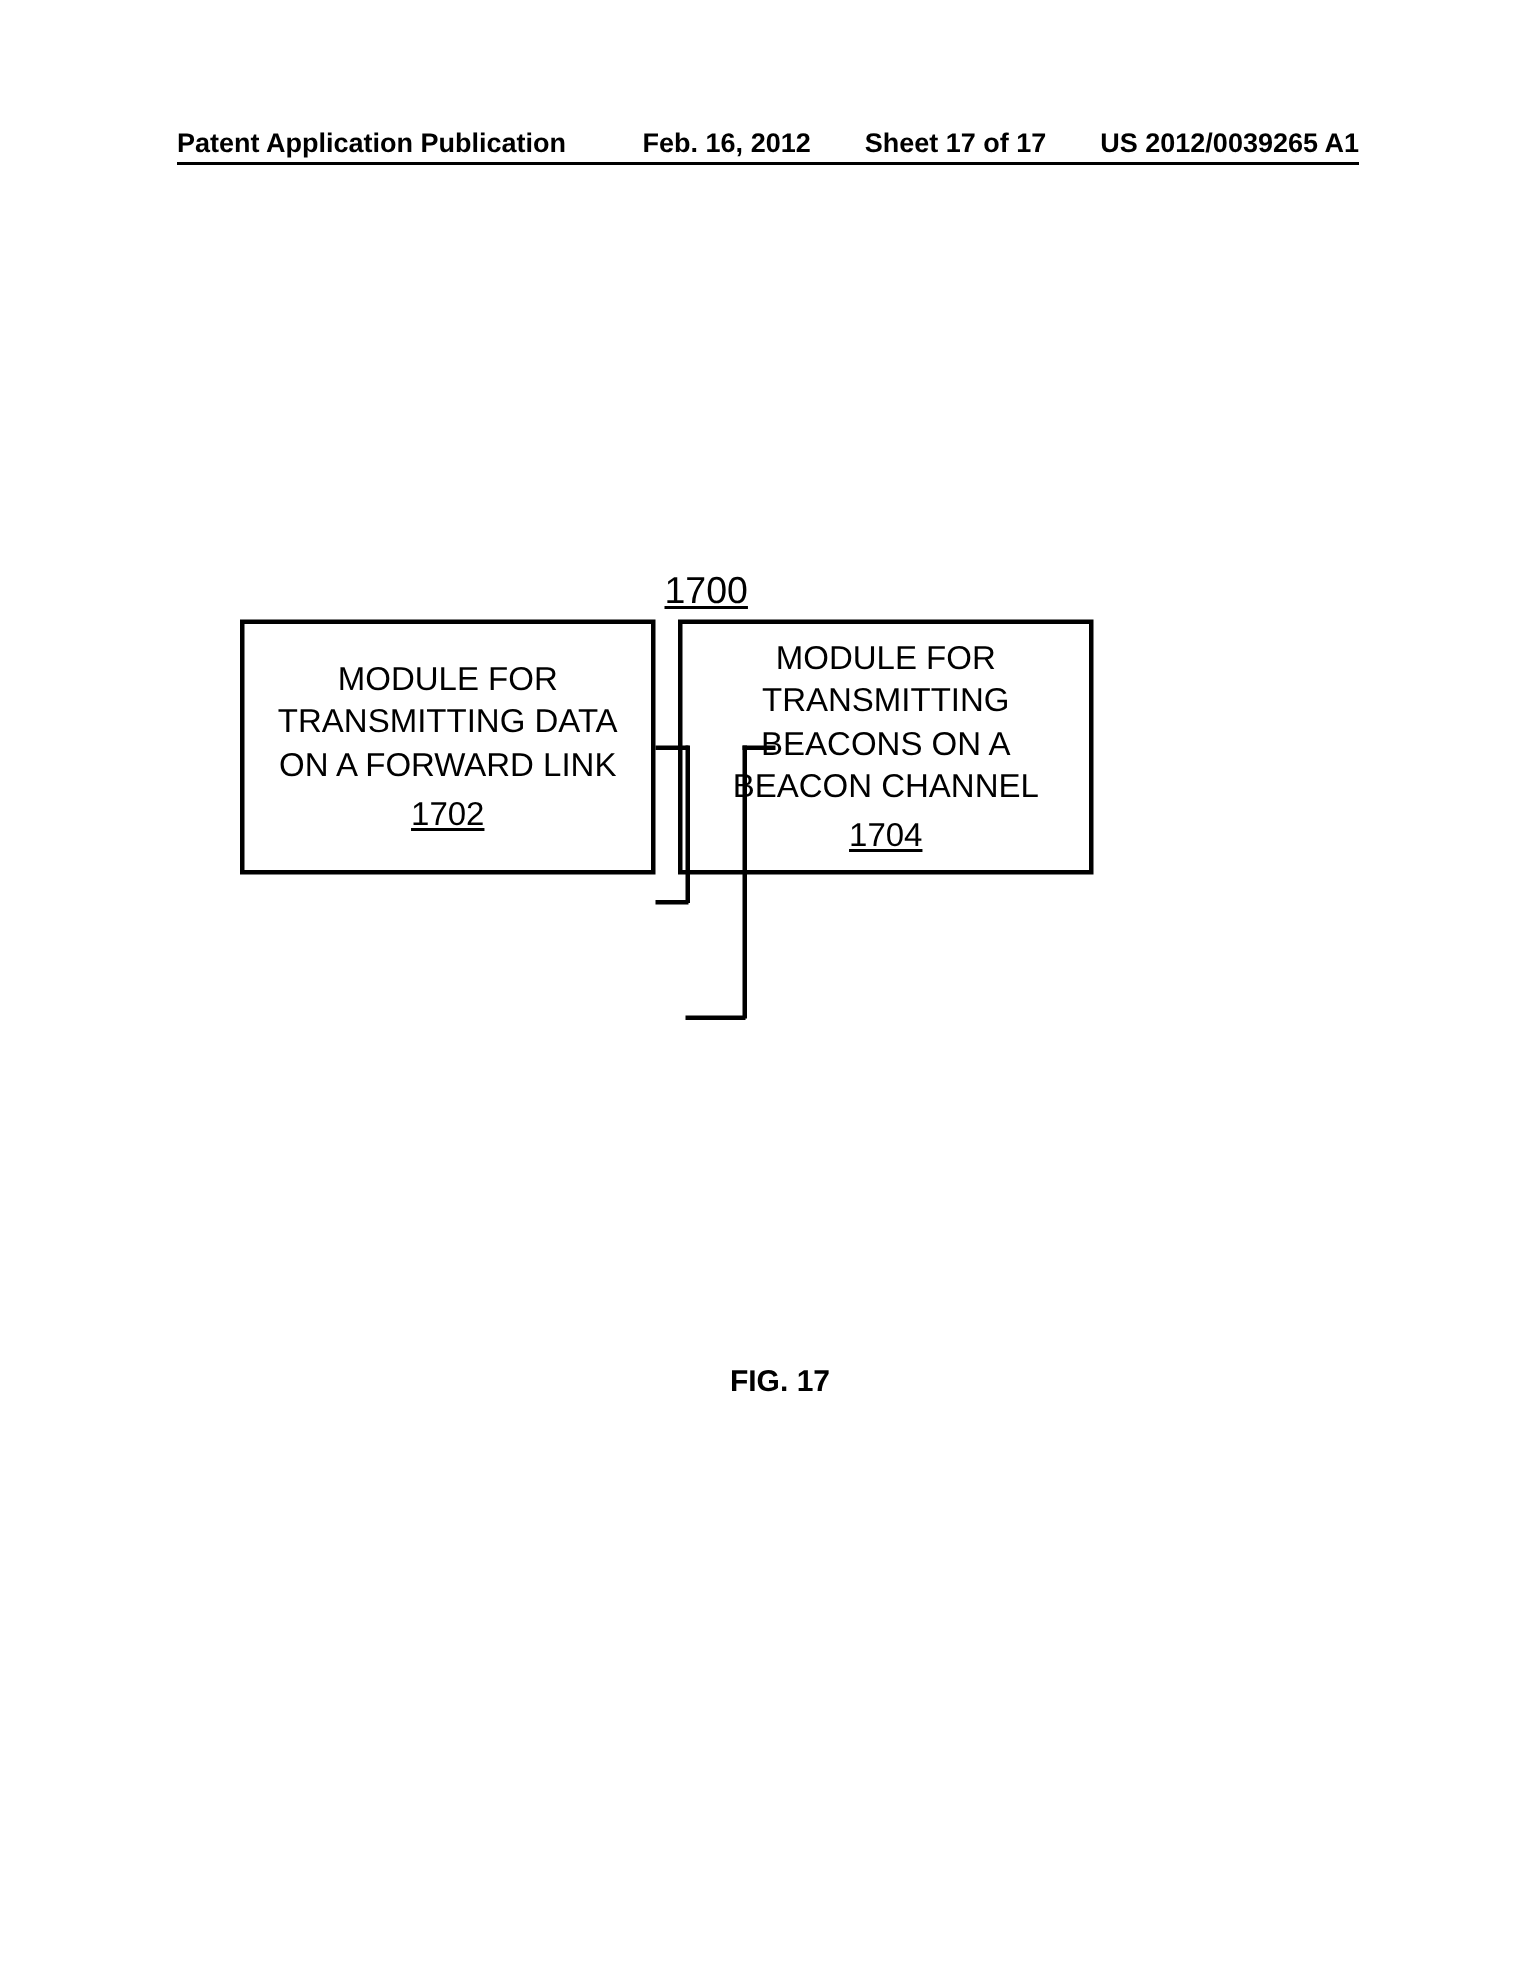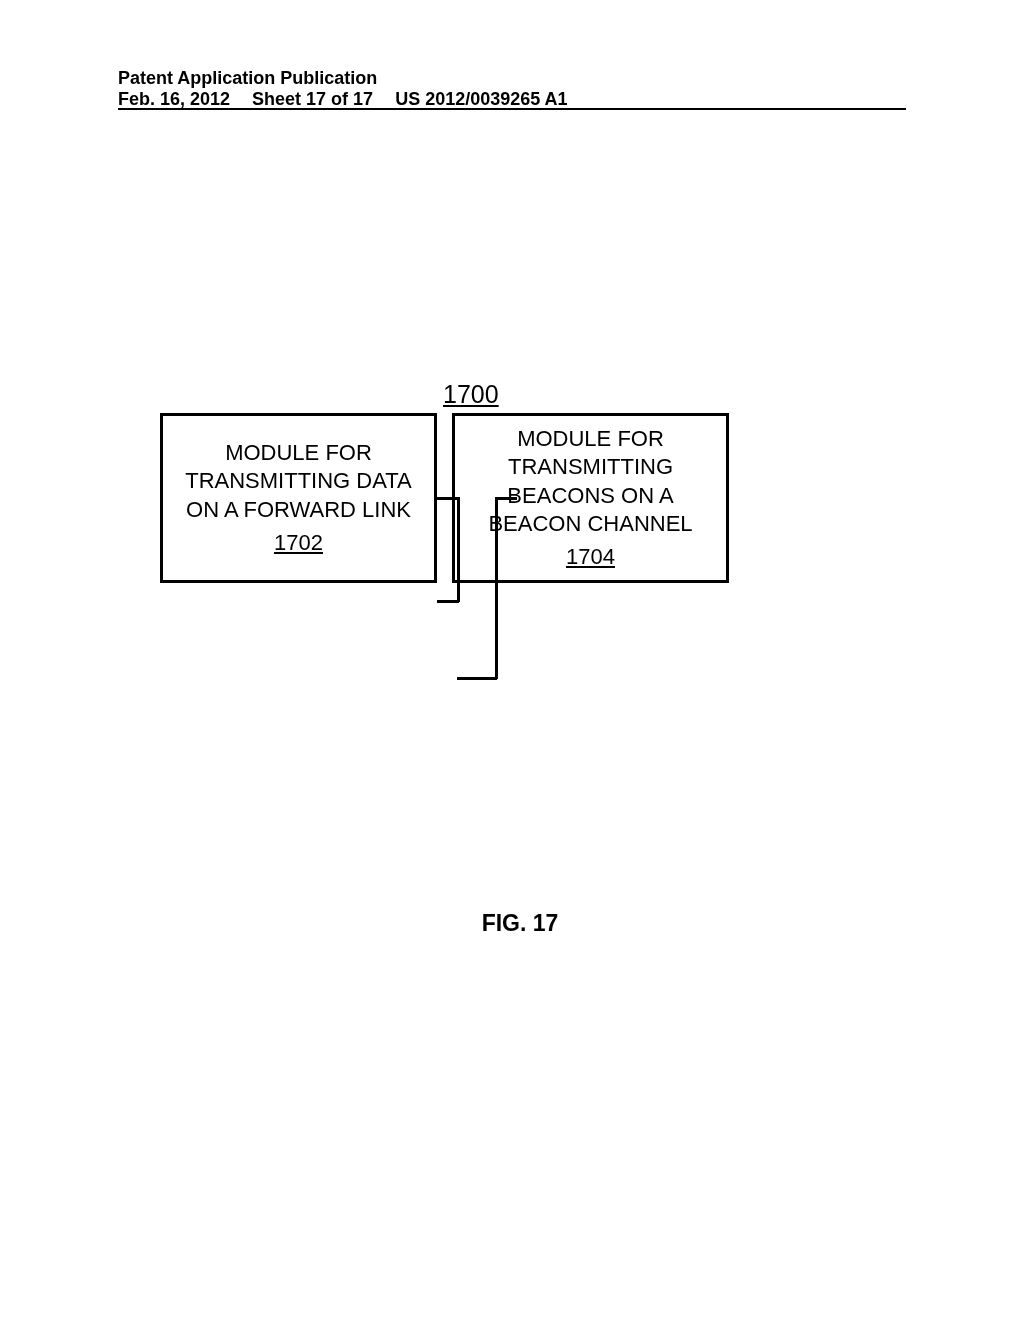--- a/index.html
+++ b/index.html
@@ -11,33 +11,32 @@
     body {
       width: 1024px;
       height: 1320px;
       background: white;
       font-family: Arial, Helvetica, sans-serif;
       position: relative;
     }
     
     .header {
       position: absolute;
-      top: 68px;
+      top: 85px;
       left: 118px;
       right: 118px;
       display: flex;
       justify-content: space-between;
       font-size: 18px;
       font-weight: bold;
-      flex-direction: column;
     }
     
     .header-right {
       display: flex;
-      gap: 22px;
+      gap: 36px;
     }
     
     .top-border {
       position: absolute;
       top: 108px;
       left: 118px;
       right: 118px;
       border-top: 2px solid black;
     }
     
@@ -93,21 +92,21 @@
       width: 3px;
       background: black;
     }
     
     .figure-caption {
       position: absolute;
       top: 910px;
       left: 0;
       width: 100%;
       text-align: center;
-      font-size: 23px;
+      font-size: 20px;
       font-weight: bold;
       padding-left: 16px;
     }
   </style>
 </head>
 <body>
 
 <div class="header">
   <span>Patent Application Publication</span>
   <div class="header-right">

